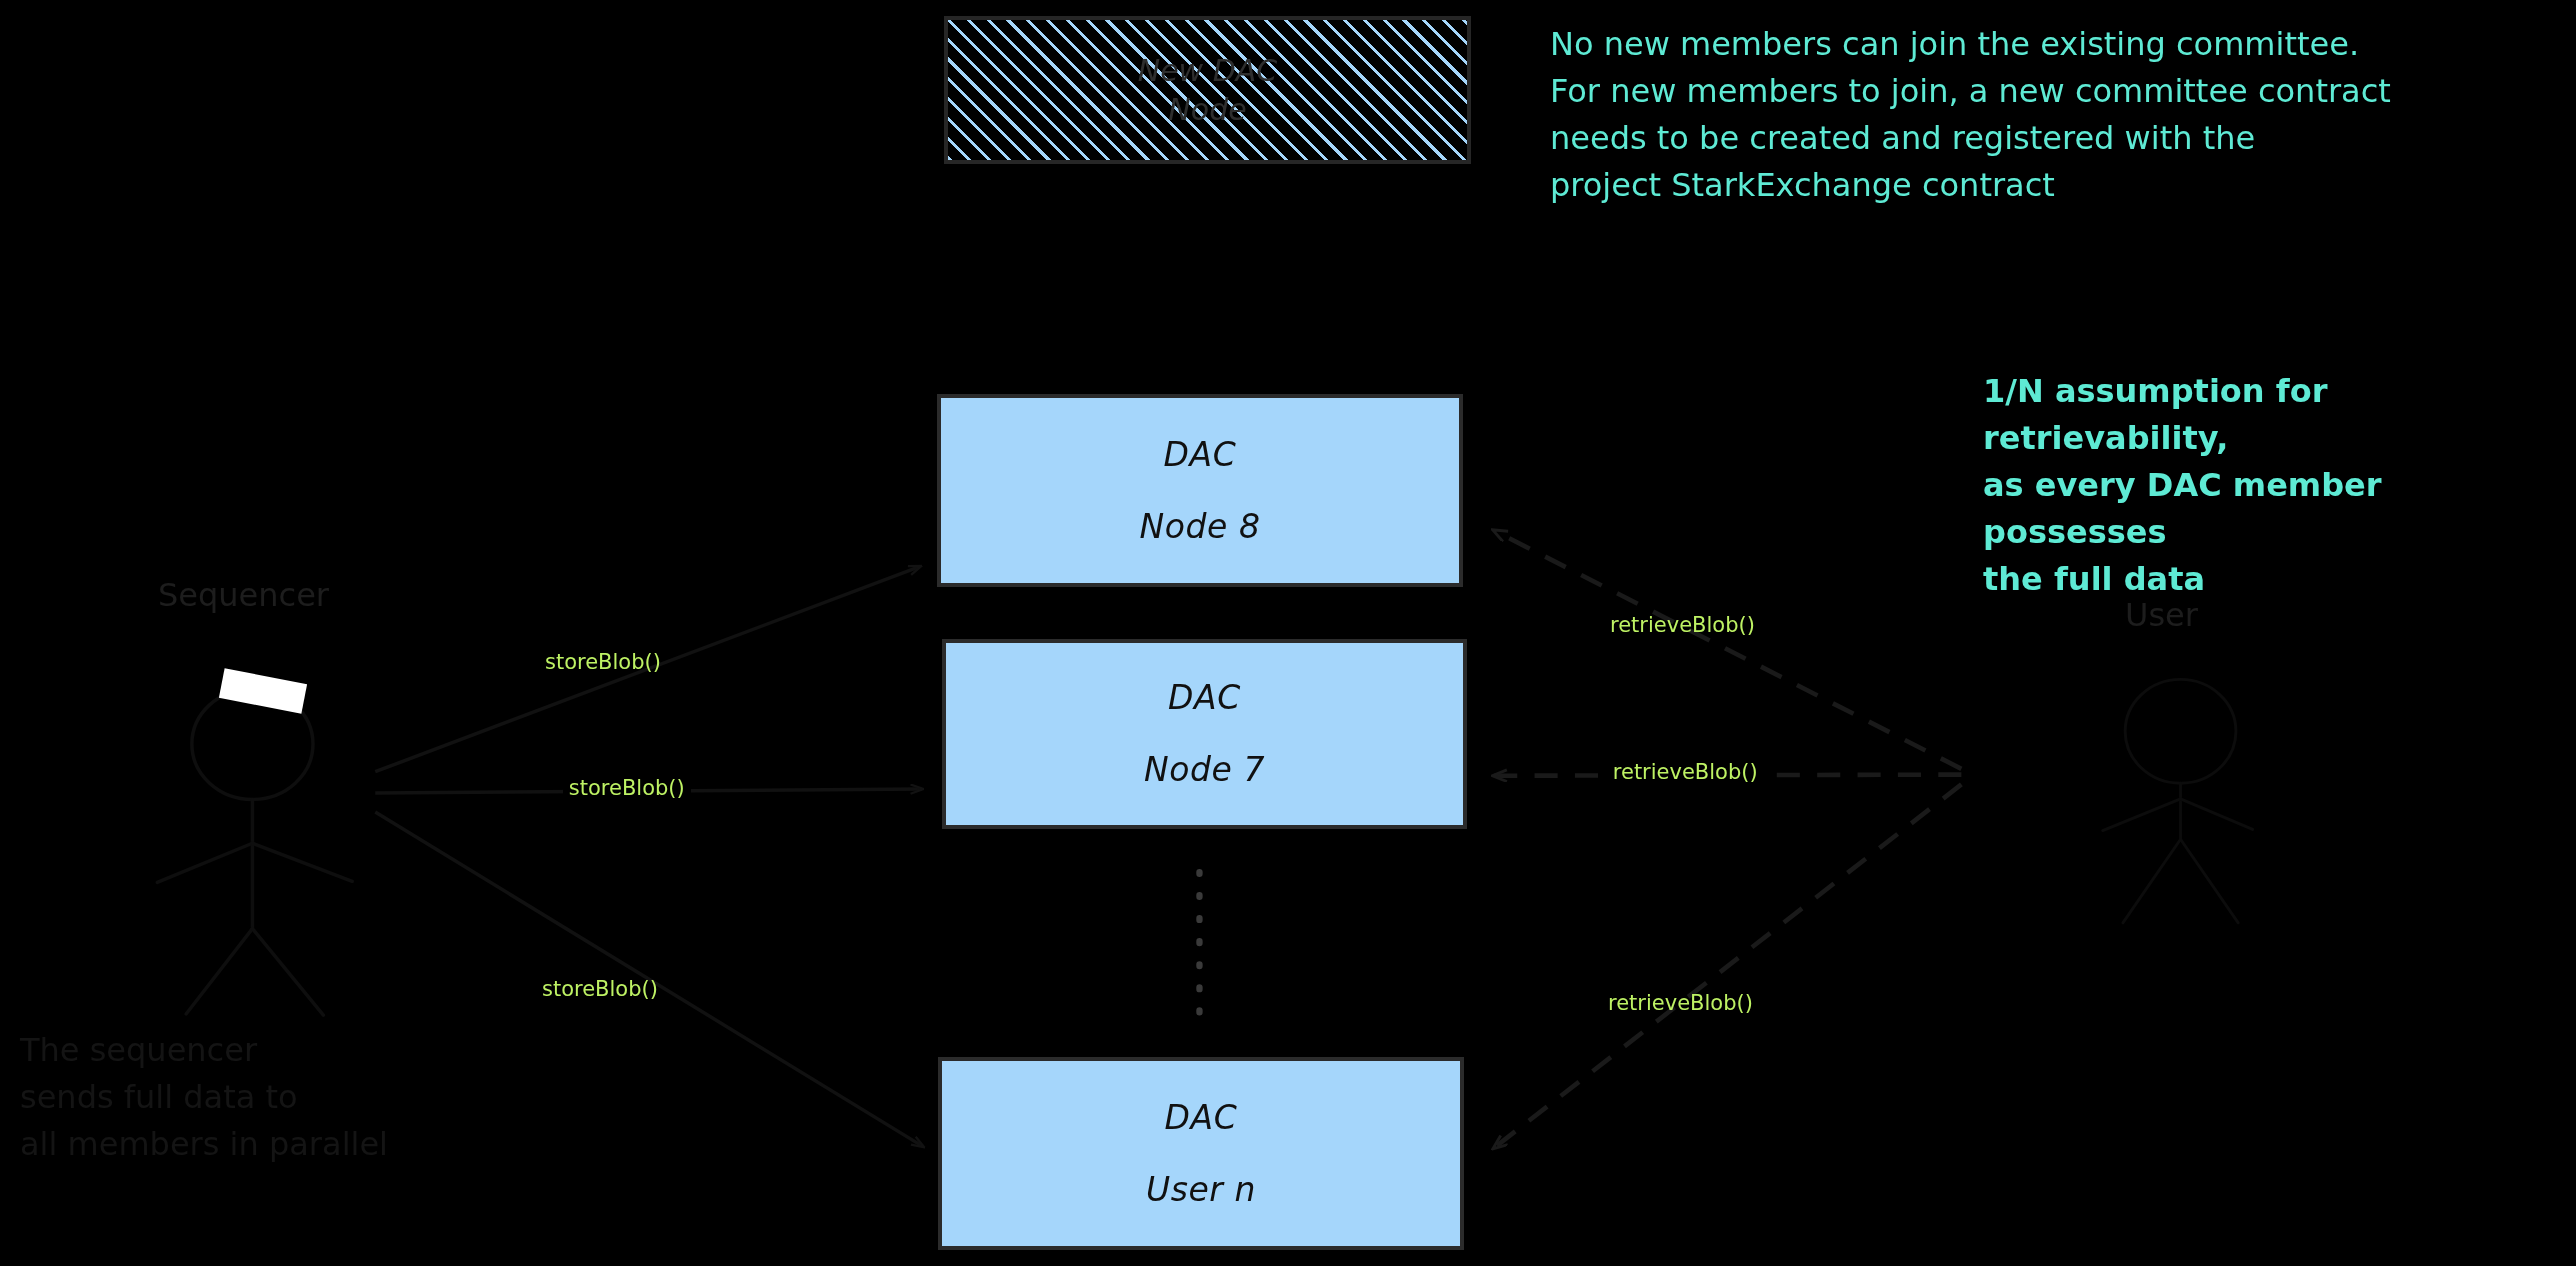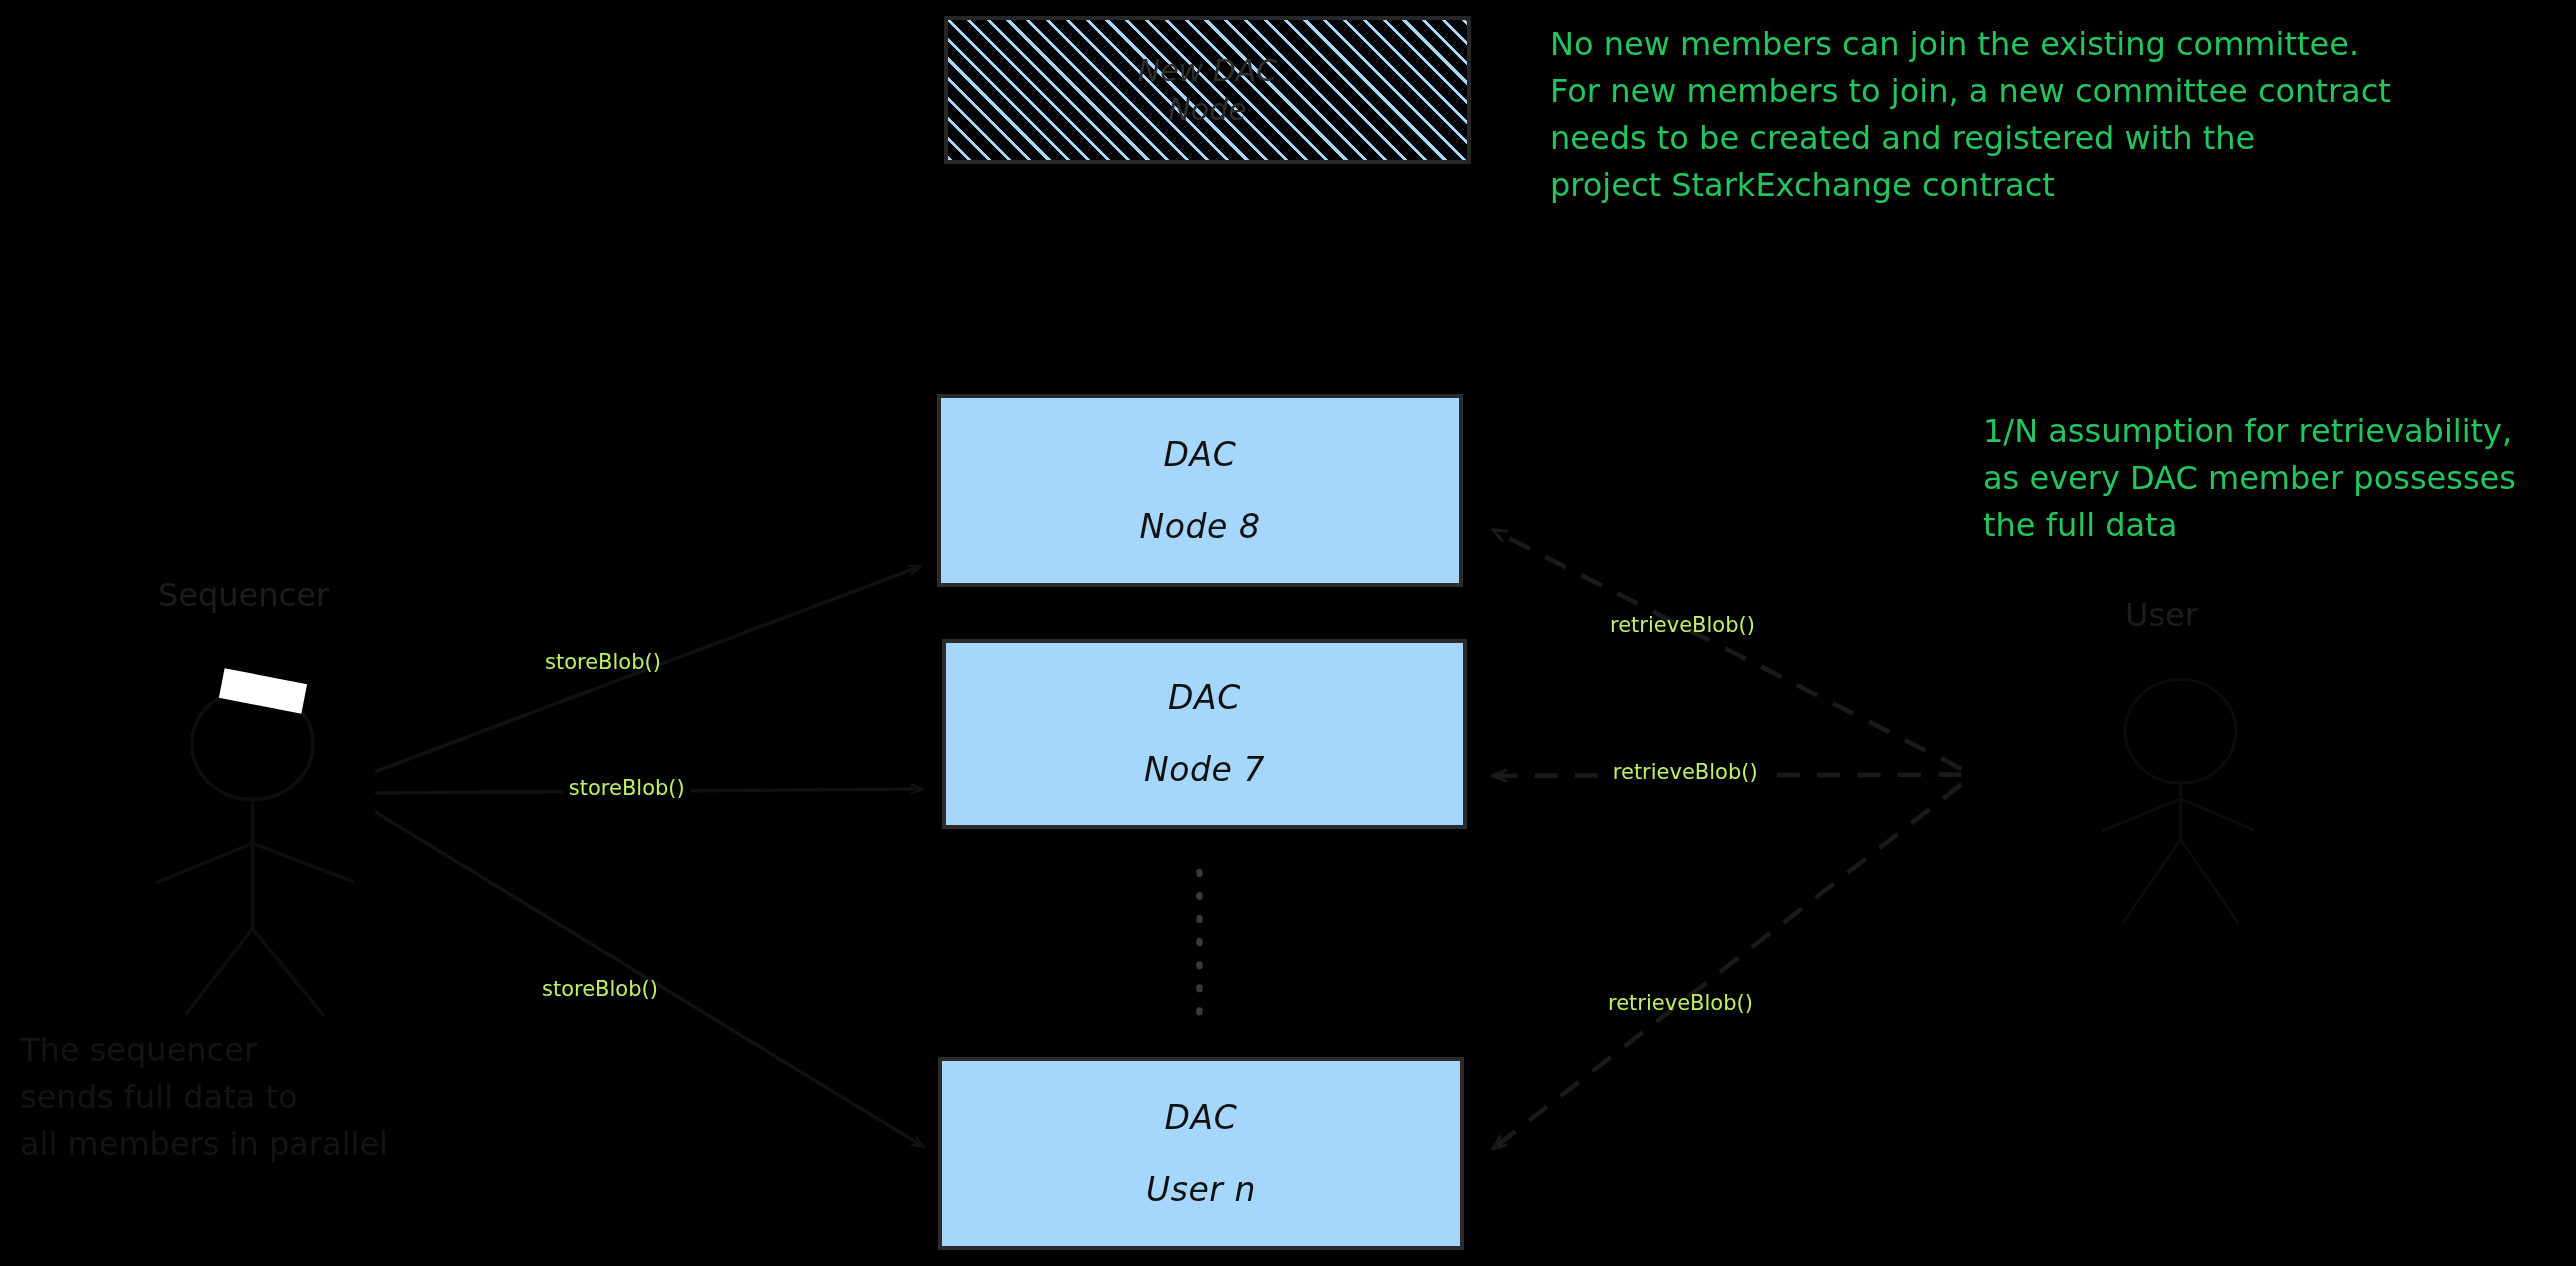--- a/index.html
+++ b/index.html
@@ -13,21 +13,21 @@
   .node-line{color:#111;font-size:33px;line-height:1.32;font-style:italic;
              font-family:"DejaVu Sans","Liberation Sans",sans-serif;letter-spacing:0.6px;}
 
   .hatch-box{position:absolute;border:4px solid #262626;box-sizing:border-box;
              background-color:#000;
              background-image:repeating-linear-gradient(45deg,
                 #a5d6fb 0px,#a5d6fb 2.9px,transparent 2.9px,transparent 14px);
              display:flex;flex-direction:column;align-items:center;justify-content:center;}
   .hatch-line{color:#2e2e2e;font-size:30px;line-height:1.3;font-style:italic;text-align:center;}
 
-  .annot{position:absolute;color:#22c55e;font-size:32px;line-height:1.47;white-space:pre-line;
+  .annot{position:absolute;color:#5eead4;font-size:32px;line-height:1.47;white-space:pre-line;
          font-family:"DejaVu Sans","Liberation Sans",sans-serif;}
   .annot-dim{color:#141414;}
 
   .edge-label{position:absolute;color:#bef264;font-size:21px;white-space:nowrap;}
   .actor-label{position:absolute;color:#1d1d1d;font-size:32px;white-space:nowrap;}
 
   .laptop{position:absolute;background:#ffffff;transform:rotate(11deg);}
 </style>
 </head>
 <body>
@@ -113,21 +113,21 @@
 
   <div class="edge-label" style="left:1607px;top:760px;background:#000;padding:0 5.8px;">retrieveBlob()</div>
 
   <div class="edge-label" style="left:1608px;top:991px;">retrieveBlob()</div>
 
   <div class="annot" style="left:1550px;top:21px;">No new members can join the existing committee.
 For new members to join, a new committee contract
 needs to be created and registered with the
 project StarkExchange contract</div>
 
-  <div class="annot" style="left:1983px;top:408px;">1/N assumption for retrievability,
+  <div class="annot" style="left:1983px;top:368px;font-weight:bold;">1/N assumption for retrievability,
 as every DAC member possesses
 the full data</div>
 
   <div class="annot annot-dim" style="left:20px;top:1027px;">The sequencer
 sends full data to
 all members in parallel</div>
 
 </div>
 
 

